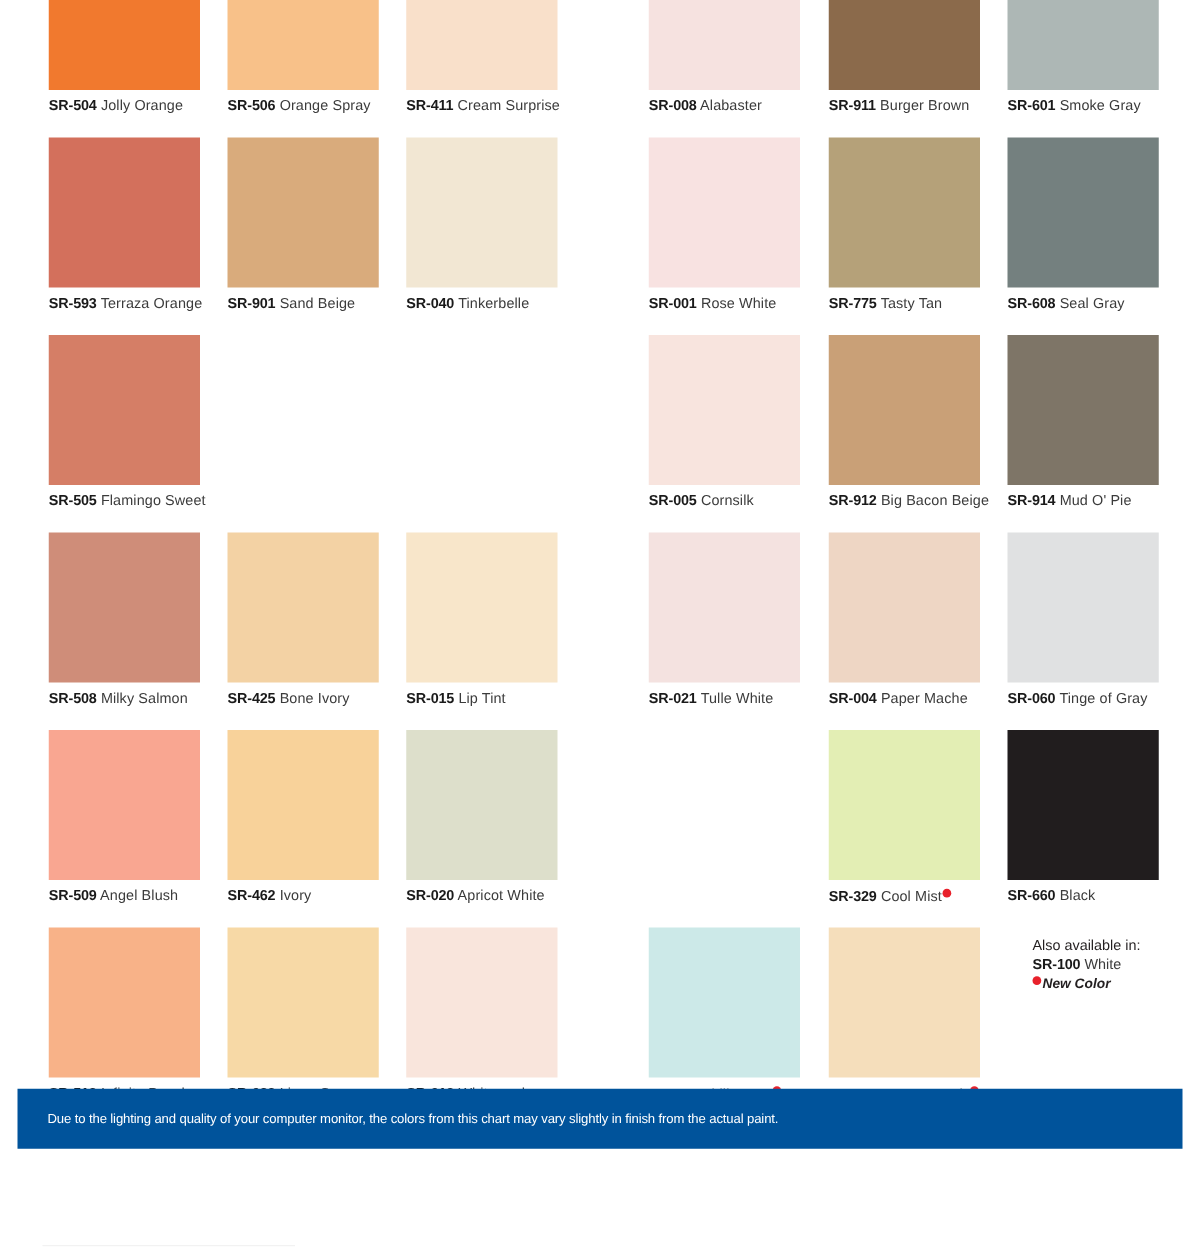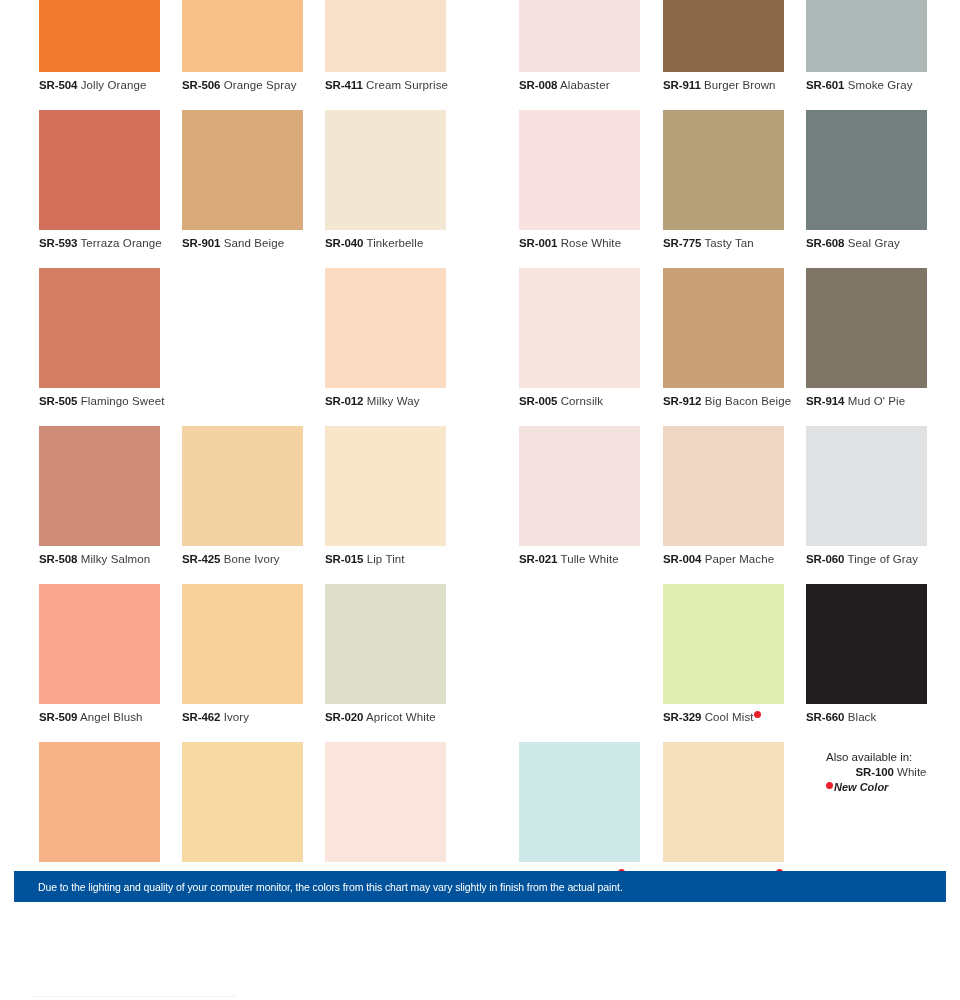--- a/index.html
+++ b/index.html
@@ -100,21 +100,20 @@
     font-size: 11.5px;
     line-height: 15px;
     color: #231f20;
     white-space: nowrap;
   }
   .legend-line-2 {
     font-size: 11.5px;
     line-height: 15px;
     color: #231f20;
     white-space: nowrap;
-    text-align: center;
   }
   .legend-line-2 .swatch-code { font-weight: 700; }
   .legend-new {
     margin-top: 0;
     font-size: 11px;
     line-height: 14px;
     font-style: italic;
     color: #231f20;
     white-space: nowrap;
     font-weight: bold;
@@ -123,21 +122,21 @@
     margin-right: 1px;
     vertical-align: 2px;
   }
 
   
   .footer-banner {
     position: absolute;
     left: 14px;
     top: 871px;
     width: 932px;
-    height: 31px;
+    height: 48px;
     background: #00539b;
     display: flex;
     align-items: center;
   }
   .footer-text {
     color: #ffffff;
     font-size: 10.5px;
     line-height: 12px;
     padding-left: 24px;
     letter-spacing: -0.1px;
@@ -210,24 +209,20 @@
         <div class="swatch-cell col-5">
           <span class="swatch-chip" style="background: rgb(116, 128, 127);"></span>
           <div class="swatch-label"><span class="swatch-code">SR-608</span> <span class="swatch-name">Seal Gray</span></div>
         </div>
       </div>
       <div class="swatch-row">
         <div class="swatch-cell col-0">
           <span class="swatch-chip" style="background: rgb(213, 126, 102);"></span>
           <div class="swatch-label"><span class="swatch-code">SR-505</span> <span class="swatch-name">Flamingo Sweet</span></div>
         </div>
-        <div class="swatch-cell col-2">
-          <span class="swatch-chip" style="background: rgb(251, 220, 194);"></span>
-          <div class="swatch-label"><span class="swatch-code">SR-012</span> <span class="swatch-name">Milky Way</span></div>
-        </div>
         <div class="swatch-cell col-3">
           <span class="swatch-chip" style="background: rgb(248, 228, 222);"></span>
           <div class="swatch-label"><span class="swatch-code">SR-005</span> <span class="swatch-name">Cornsilk</span></div>
         </div>
         <div class="swatch-cell col-4">
           <span class="swatch-chip" style="background: rgb(201, 160, 119);"></span>
           <div class="swatch-label"><span class="swatch-code">SR-912</span> <span class="swatch-name">Big Bacon Beige</span></div>
         </div>
         <div class="swatch-cell col-5">
           <span class="swatch-chip" style="background: rgb(126, 117, 103);"></span>

